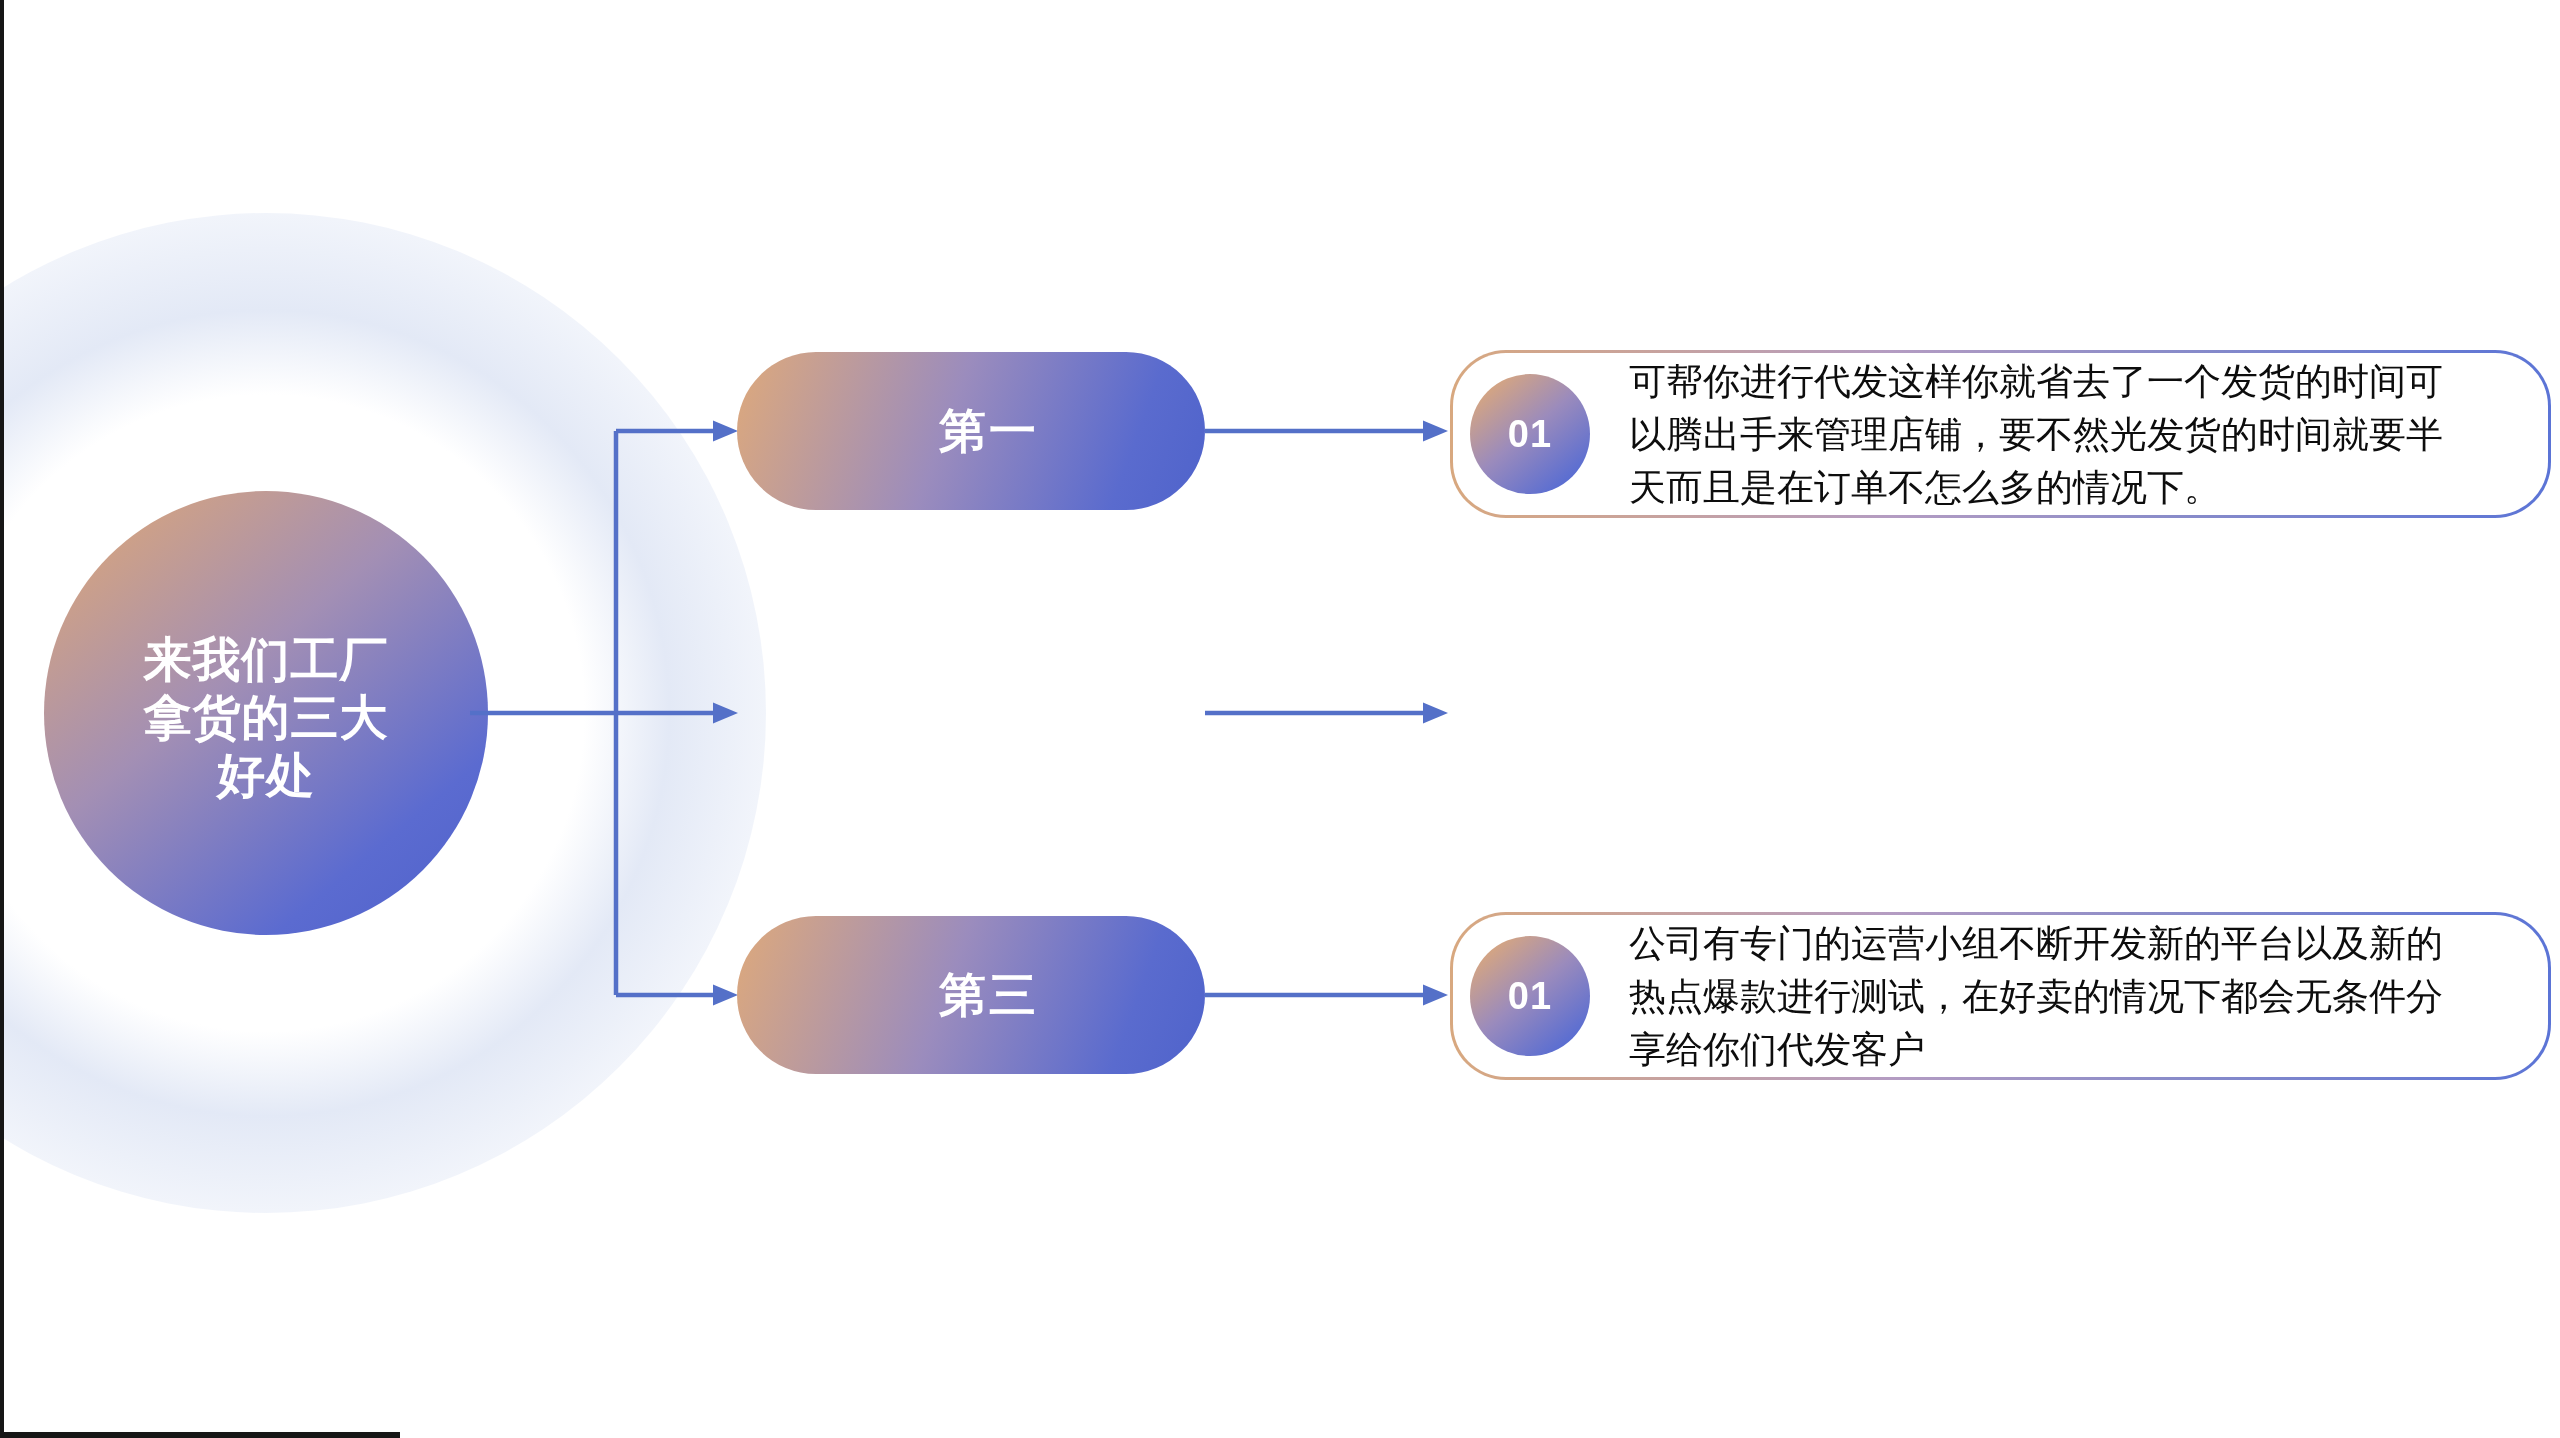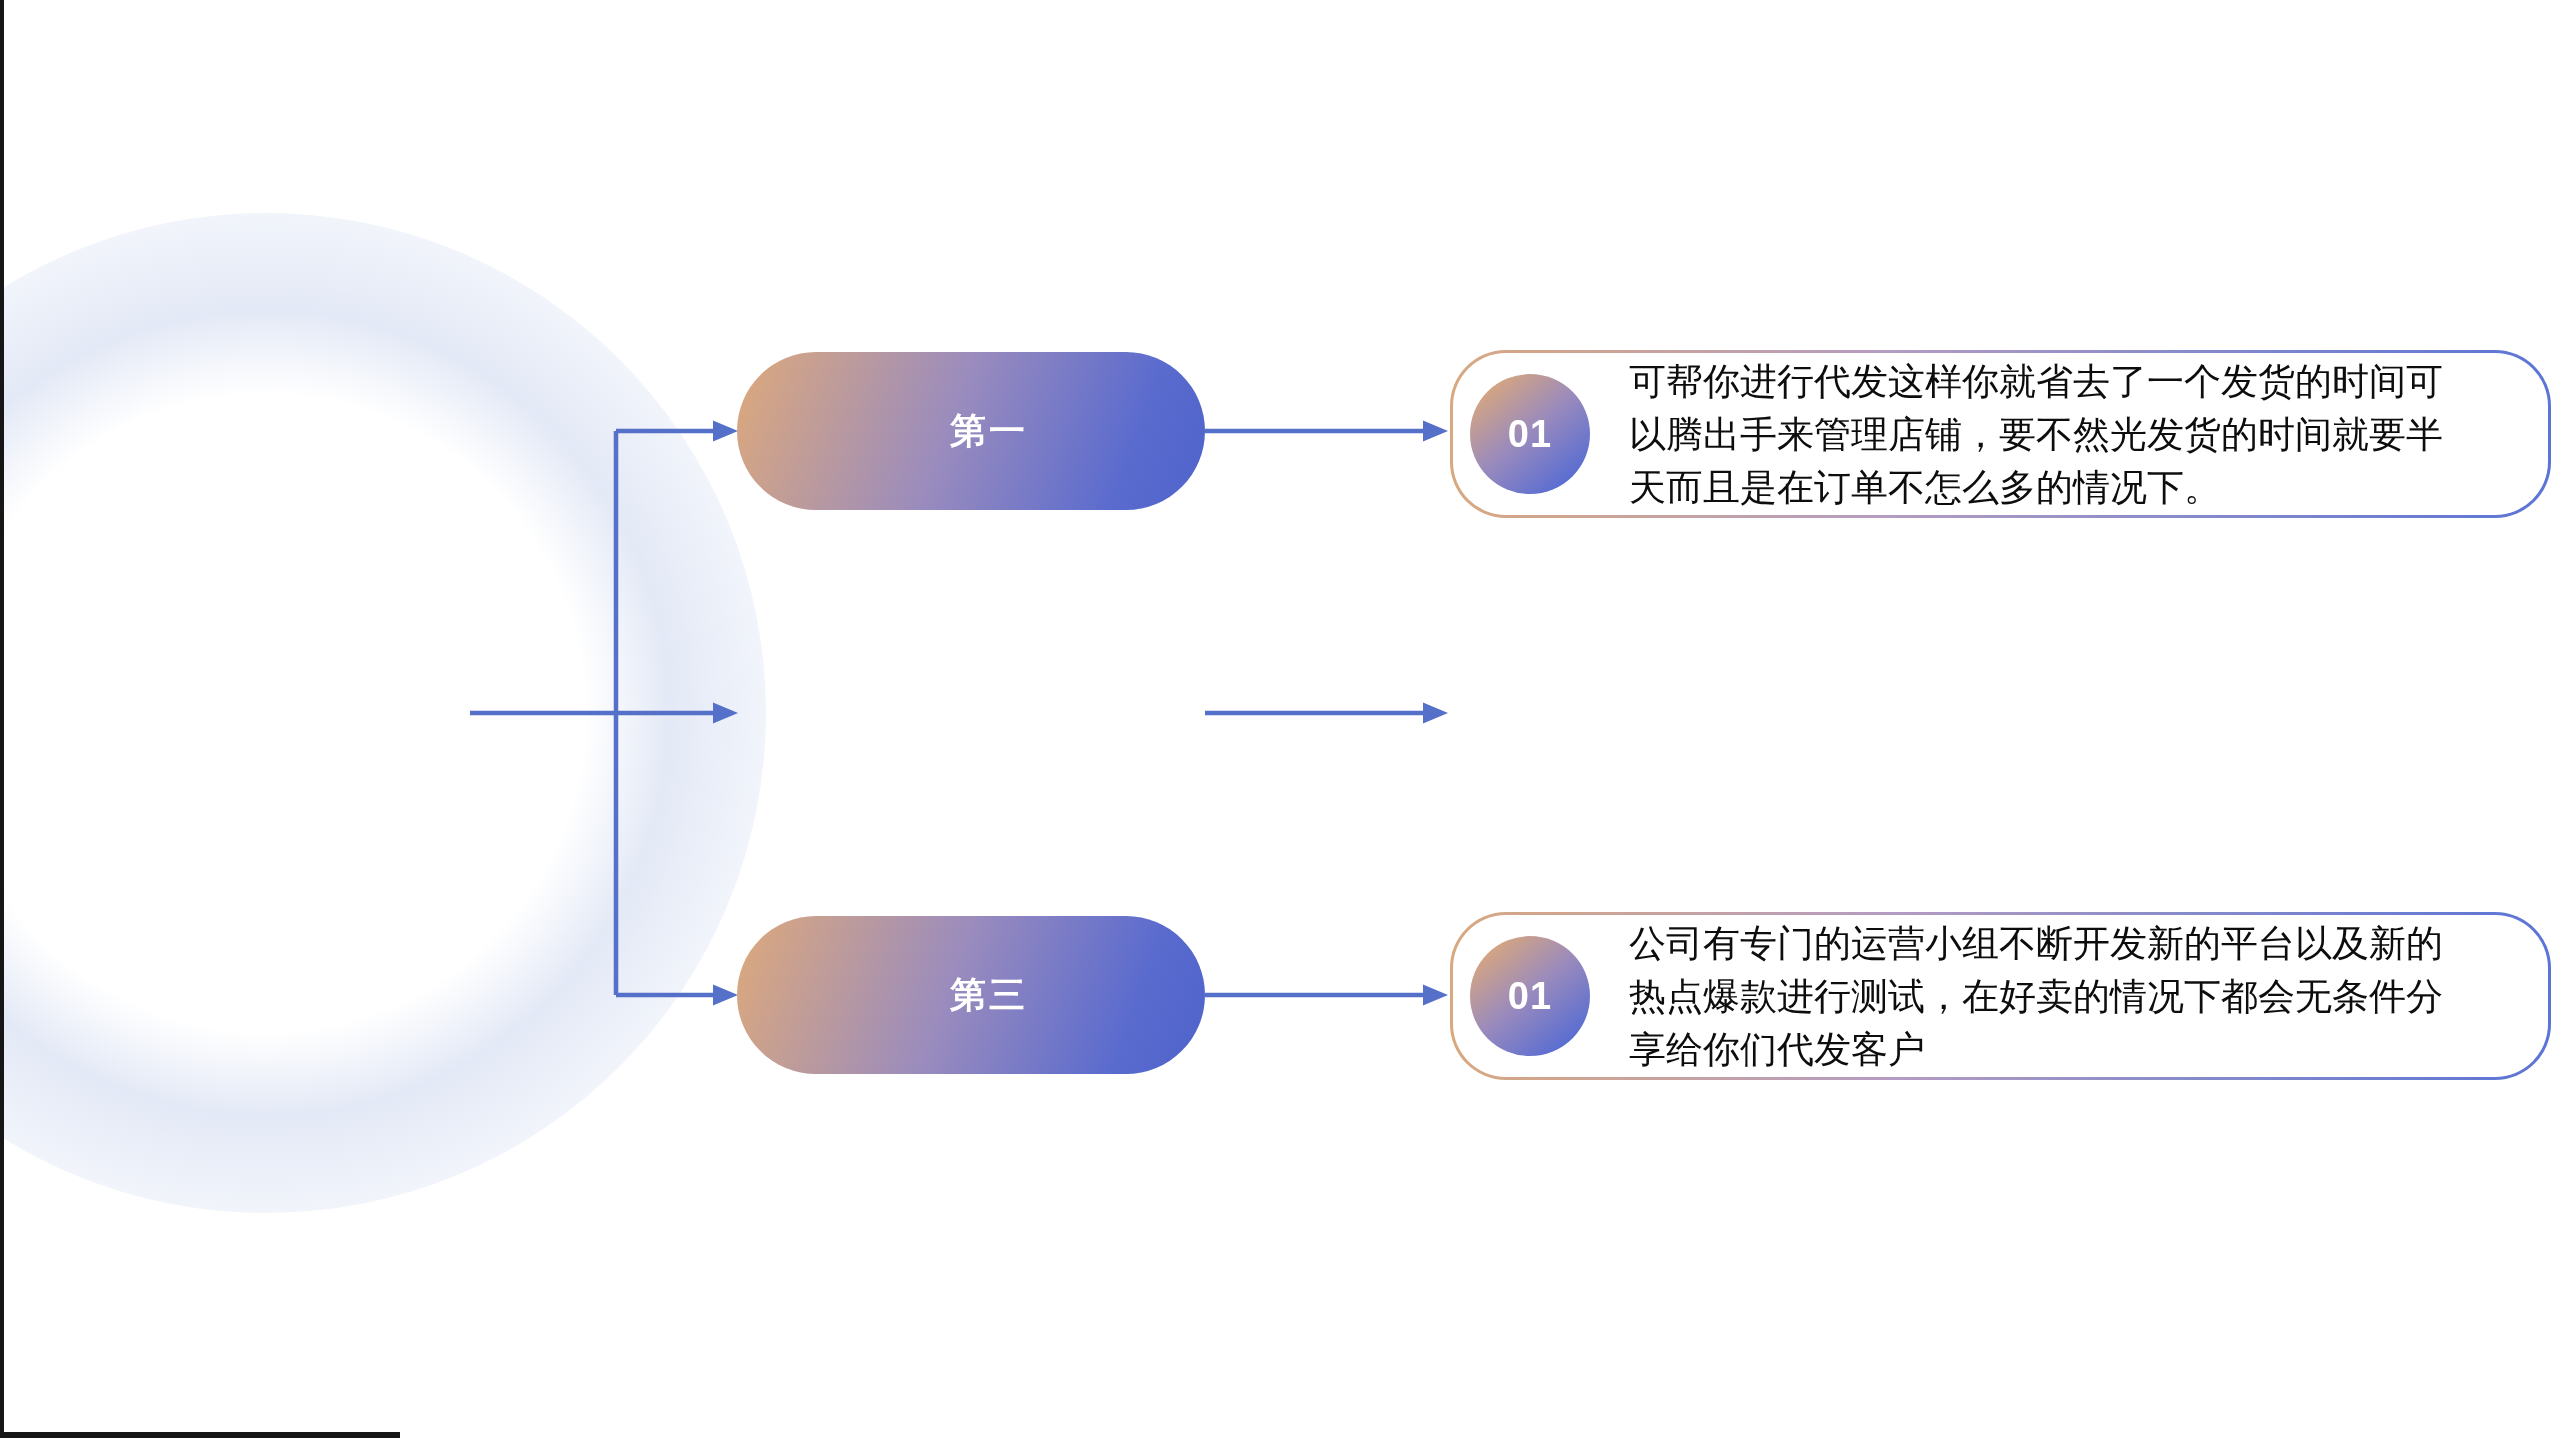--- a/index.html
+++ b/index.html
@@ -30,21 +30,21 @@
   }
 
   .connectors{position:absolute;left:0;top:0;width:2560px;height:1438px;z-index:3;}
 
   .pill{
     position:absolute;left:737px;width:468px;height:158px;border-radius:79px;z-index:4;
     background:linear-gradient(110deg,#dba87e 2%,#9b8cbd 45%,#5a6bce 82%,#4f63cb 100%);
     display:flex;align-items:center;justify-content:center;
   }
   .pill-1{top:352px;} .pill-2{top:634px;} .pill-3{top:916px;}
-  .pill-label{color:#ffffff;font-size:36px;font-weight:700;letter-spacing:3px;margin-left:36px;}
+  .pill-label{color:#ffffff;font-size:47px;font-weight:700;letter-spacing:3px;margin-left:36px;}
 
   .info-box{
     position:absolute;left:1450px;width:1095px;height:162px;border-radius:56px;z-index:4;
     border:3px solid transparent;
     background:linear-gradient(#ffffff,#ffffff) padding-box,
                linear-gradient(90deg,#d8a87f 0%,#b49cc2 40%,#8a8cc9 65%,#5b74d6 100%) border-box;
     display:flex;align-items:center;
   }
   .box-1{top:350px;} .box-2{top:630px;} .box-3{top:912px;}
   .badge{
@@ -62,20 +62,25 @@
 </head>
 <body>
 
 <div class="canvas">
 
   <div class="edge-left"></div>
   <div class="edge-bottom"></div>
 
   <div class="glow"></div>
 
+  <div class="main-circle">
+    <div class="circle-text">来我们工厂
+拿货的三大
+好处</div>
+  </div>
 
   <svg class="connectors" viewBox="0 0 2560 1438" xmlns="http://www.w3.org/2000/svg">
     <g>
       <path d="M470 713 H616 M616 431 V995 M616 431 H715 M616 713 H715 M616 995 H715
                M1205 431 H1424 M1205 713 H1424 M1205 995 H1424" fill="none" stroke="#5470c8" stroke-width="4.5"></path>
     </g>
     <g fill="#5470c8">
       <polygon points="738,431 713,420.5 713,441.5"></polygon>
       <polygon points="738,713 713,702.5 713,723.5"></polygon>
       <polygon points="738,995 713,984.5 713,1005.5"></polygon>

